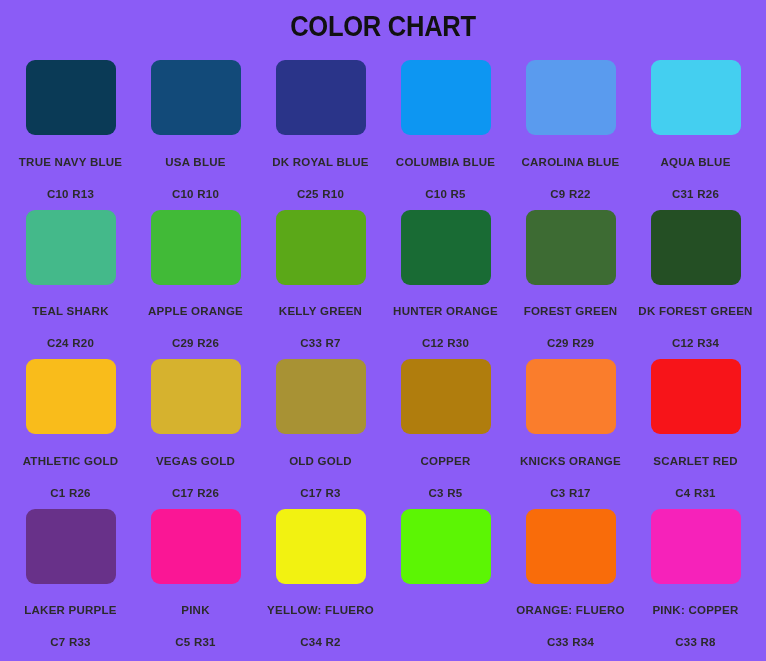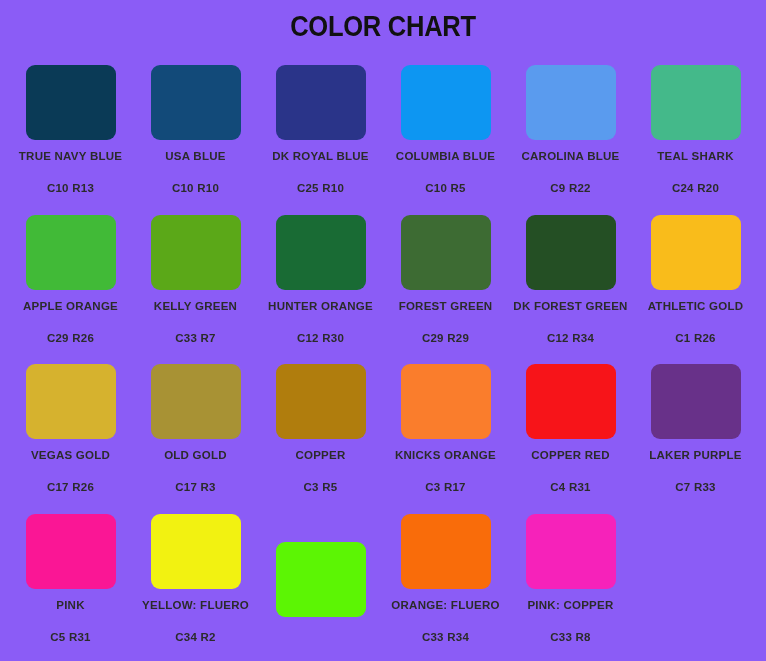--- a/index.html
+++ b/index.html
@@ -43,21 +43,21 @@
     height: 608px;
     padding: 4px 8px 6px 8px;
     row-gap: 0px;
     column-gap: 0px;
   }
 
   .swatch-cell {
     display: flex;
     flex-direction: column;
     align-items: center;
-    justify-content: center;
+    justify-content: space-between;
     padding-top: 8px;
   }
 
   .swatch-chip {
     width: 90px;
     height: 75px;
     border-radius: 9px;
     flex: 0 0 auto;
   }
 
@@ -126,20 +126,27 @@
         </div>
       </div>
       <div class="swatch-cell">
         <div class="swatch-chip" style="background: rgb(90, 155, 238);"></div>
         <div class="swatch-labels">
           <div class="swatch-name">CAROLINA BLUE</div>
           <div class="swatch-code">C9 R22</div>
         </div>
       </div>
       <div class="swatch-cell">
+        <div class="swatch-chip" style="background: rgb(68, 207, 240);"></div>
+        <div class="swatch-labels">
+          <div class="swatch-name">AQUA BLUE</div>
+          <div class="swatch-code">C31 R26</div>
+        </div>
+      </div>
+      <div class="swatch-cell">
         <div class="swatch-chip" style="background: rgb(68, 185, 138);"></div>
         <div class="swatch-labels">
           <div class="swatch-name">TEAL SHARK</div>
           <div class="swatch-code">C24 R20</div>
         </div>
       </div>
       <div class="swatch-cell">
         <div class="swatch-chip" style="background: rgb(65, 186, 55);"></div>
         <div class="swatch-labels">
           <div class="swatch-name">APPLE ORANGE</div>
@@ -205,21 +212,21 @@
       <div class="swatch-cell">
         <div class="swatch-chip" style="background: rgb(250, 125, 44);"></div>
         <div class="swatch-labels">
           <div class="swatch-name">KNICKS ORANGE</div>
           <div class="swatch-code">C3 R17</div>
         </div>
       </div>
       <div class="swatch-cell">
         <div class="swatch-chip" style="background: rgb(247, 20, 25);"></div>
         <div class="swatch-labels">
-          <div class="swatch-name">COPPER RED</div>
+          <div class="swatch-name">SCARLET RED</div>
           <div class="swatch-code">C4 R31</div>
         </div>
       </div>
       <div class="swatch-cell">
         <div class="swatch-chip" style="background: rgb(104, 49, 137);"></div>
         <div class="swatch-labels">
           <div class="swatch-name">LAKER PURPLE</div>
           <div class="swatch-code">C7 R33</div>
         </div>
       </div>

